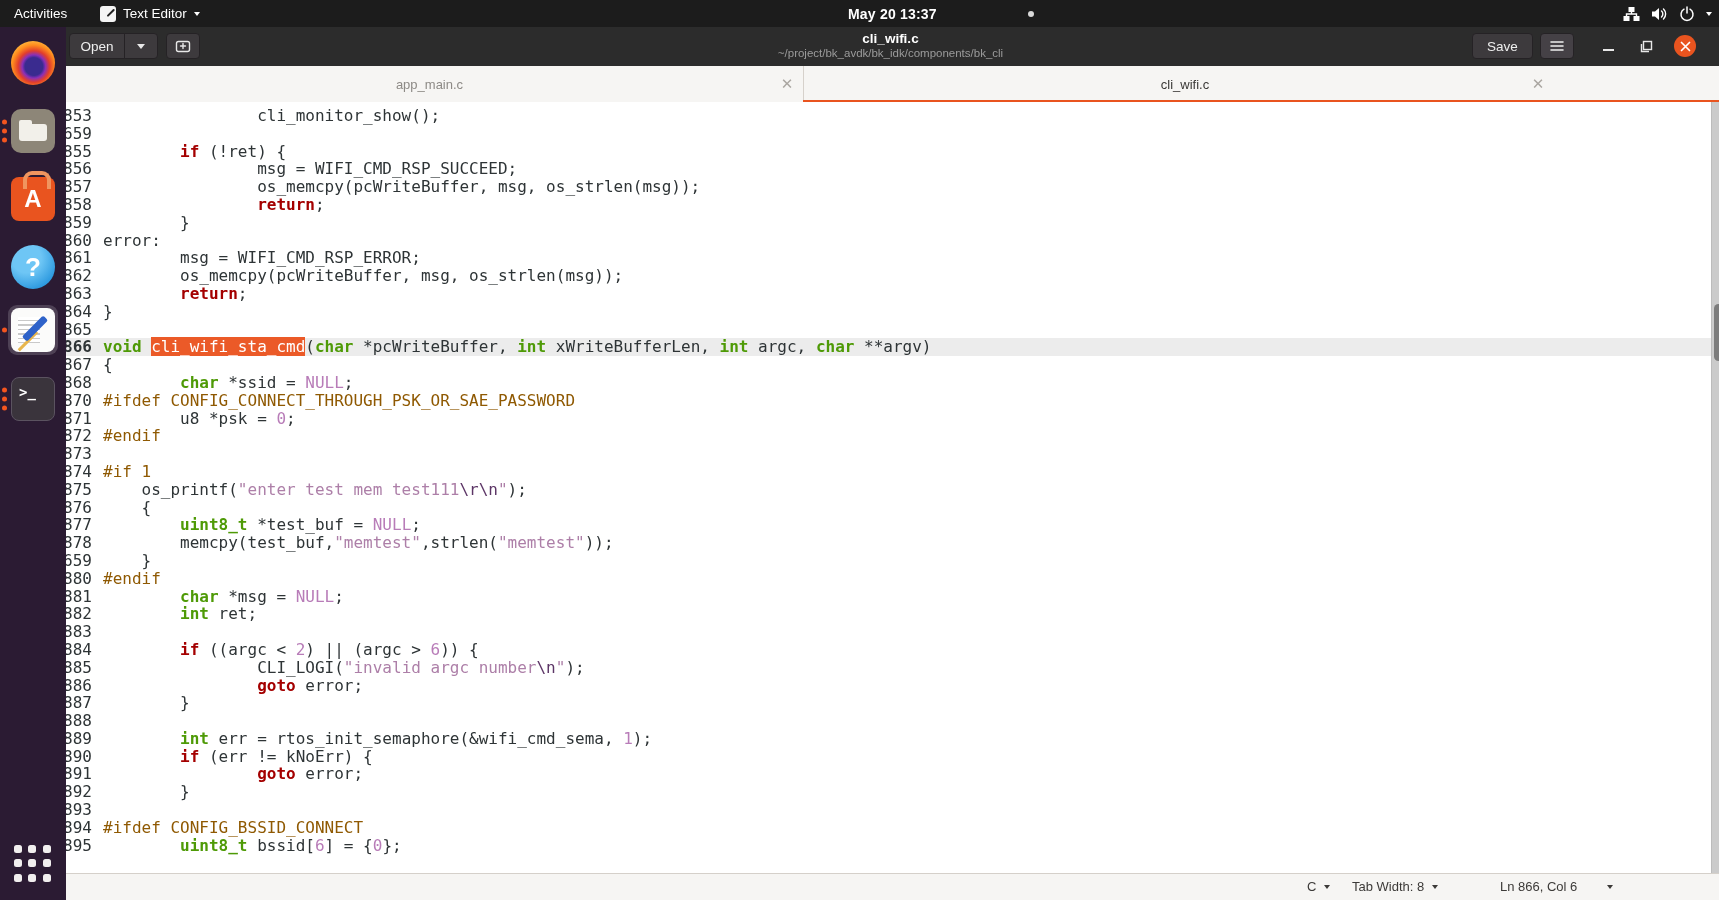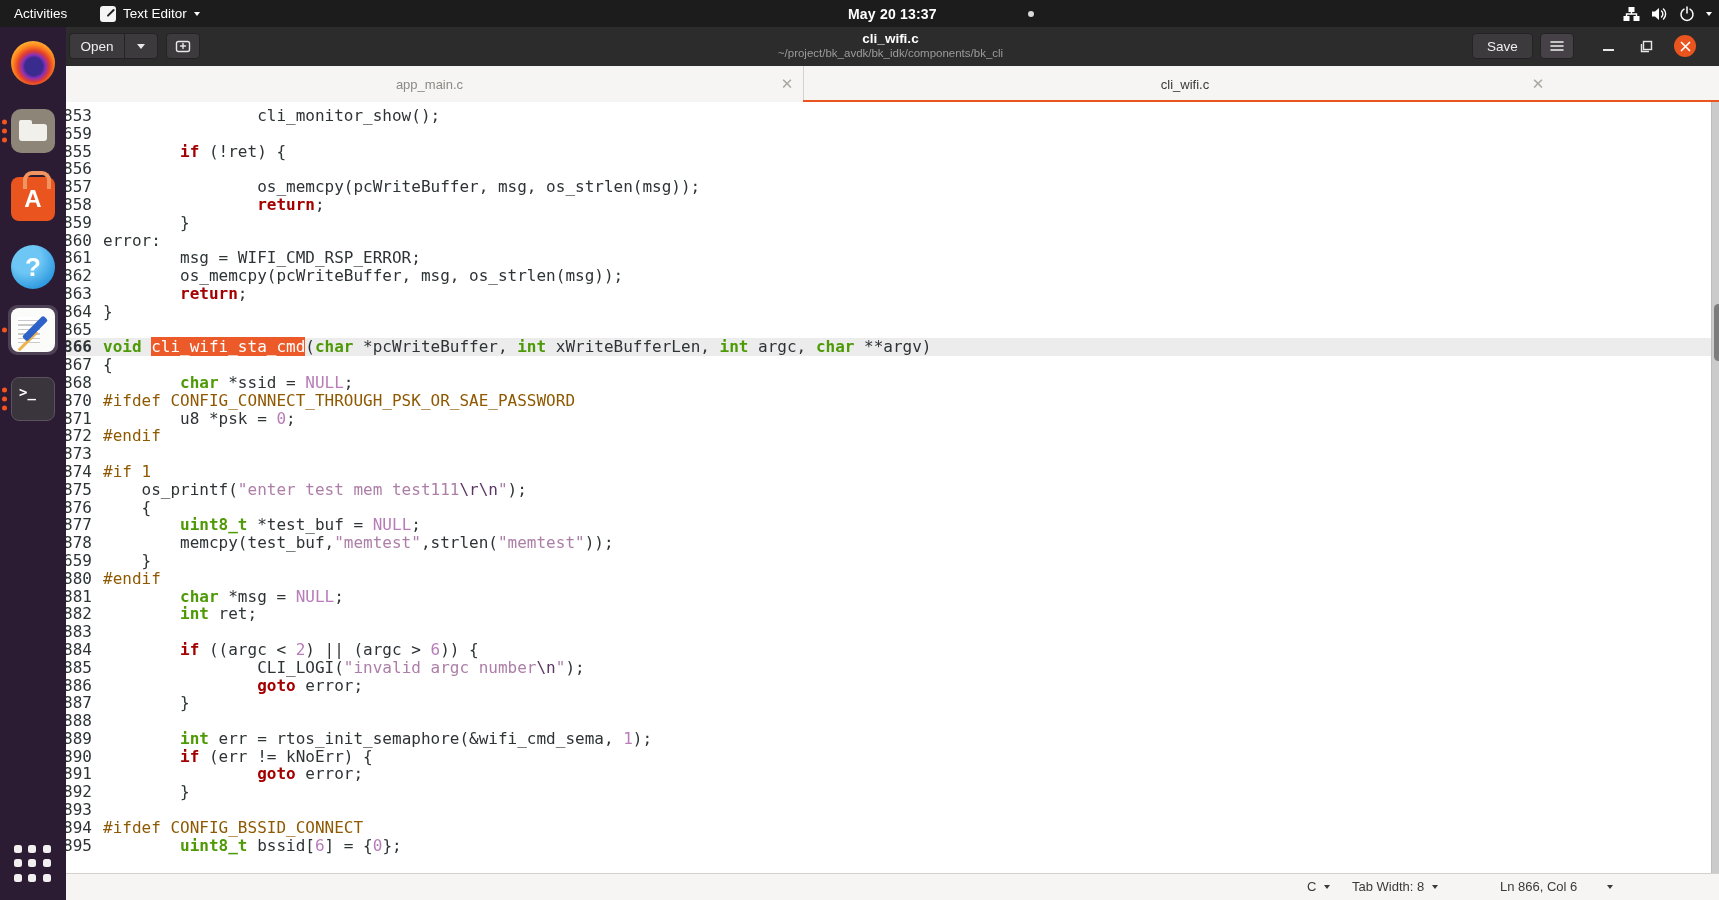--- a/index.html
+++ b/index.html
@@ -251,21 +251,21 @@
         <div class="tab-close">✕</div>
       </div>
       <div class="active-underline"></div>
     </div>
 
     <div class="editor">
       <div>
           <div class="code-line"><span class="gutter">853</span><span class="codetxt"><span class="tok-plain">		cli_monitor_show();</span></span></div>
           <div class="code-line"><span class="gutter">659</span><span class="codetxt"></span></div>
           <div class="code-line"><span class="gutter">855</span><span class="codetxt"><span class="tok-plain">	</span><span class="tok-kw">if</span><span class="tok-plain"> (!ret) {</span></span></div>
-          <div class="code-line"><span class="gutter">856</span></div>
+          <div class="code-line"><span class="gutter">856</span><span class="codetxt"><span class="tok-plain">		msg = WIFI_CMD_RSP_SUCCEED;</span></span></div>
           <div class="code-line"><span class="gutter">857</span><span class="codetxt"><span class="tok-plain">		os_memcpy(pcWriteBuffer, msg, os_strlen(msg));</span></span></div>
           <div class="code-line"><span class="gutter">858</span><span class="codetxt"><span class="tok-plain">		</span><span class="tok-kw">return</span><span class="tok-plain">;</span></span></div>
           <div class="code-line"><span class="gutter">859</span><span class="codetxt"><span class="tok-plain">	}</span></span></div>
           <div class="code-line"><span class="gutter">860</span><span class="codetxt"><span class="tok-plain">error:</span></span></div>
           <div class="code-line"><span class="gutter">861</span><span class="codetxt"><span class="tok-plain">	msg = WIFI_CMD_RSP_ERROR;</span></span></div>
           <div class="code-line"><span class="gutter">862</span><span class="codetxt"><span class="tok-plain">	os_memcpy(pcWriteBuffer, msg, os_strlen(msg));</span></span></div>
           <div class="code-line"><span class="gutter">863</span><span class="codetxt"><span class="tok-plain">	</span><span class="tok-kw">return</span><span class="tok-plain">;</span></span></div>
           <div class="code-line"><span class="gutter">864</span><span class="codetxt"><span class="tok-plain">}</span></span></div>
           <div class="code-line"><span class="gutter">865</span><span class="codetxt"></span></div>
           <div class="code-line current"><span class="gutter">866</span><span class="codetxt"><span class="tok-type">void</span><span class="tok-plain"> </span><span class="tok-sel">cli_wifi_sta_cmd</span><span class="tok-plain">(</span><span class="tok-type">char</span><span class="tok-plain"> *pcWriteBuffer, </span><span class="tok-type">int</span><span class="tok-plain"> xWriteBufferLen, </span><span class="tok-type">int</span><span class="tok-plain"> argc, </span><span class="tok-type">char</span><span class="tok-plain"> **argv)</span></span></div>

